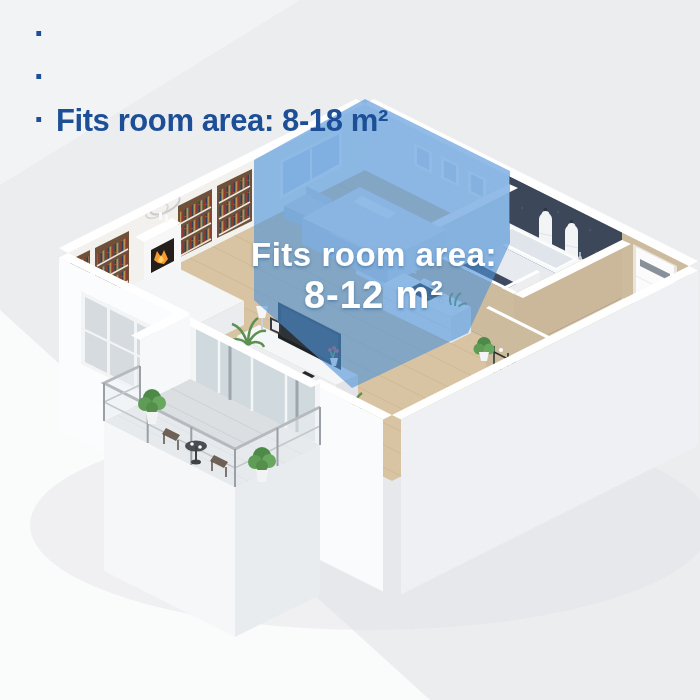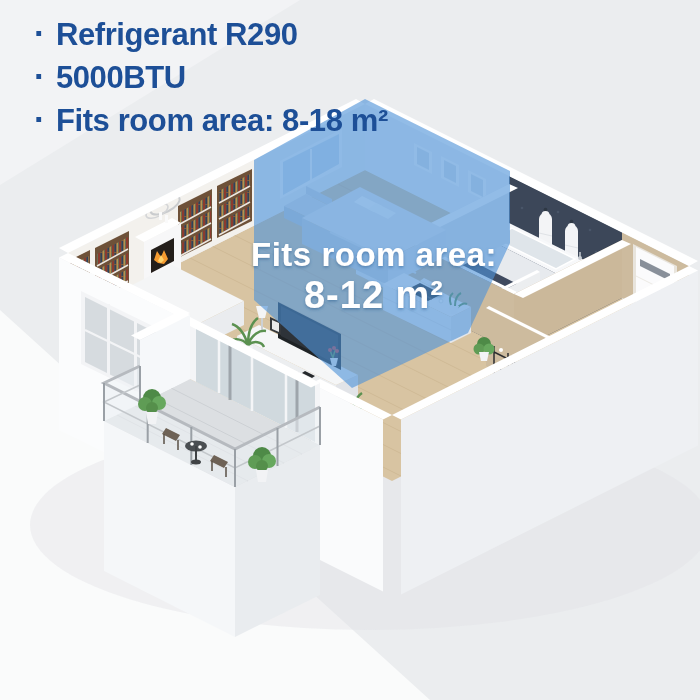--- a/index.html
+++ b/index.html
@@ -11,25 +11,23 @@
   .feature-bullet{font-size:34px;margin-right:11px;line-height:1;}
 </style>
 </head>
 <body>
 
 <div class="stage">
 
   <div class="features">
     <div class="feature-row">
       <span class="feature-bullet">·</span>
-      <span>Refrigerant R290</span>
     </div>
     <div class="feature-row">
       <span class="feature-bullet">·</span>
-      <span>5000BTU</span>
     </div>
     <div class="feature-row">
       <span class="feature-bullet">·</span>
       <span>Fits room area: 8-18 m²</span>
     </div>
   </div>
 
   <svg width="700" height="700" viewBox="0 0 700 700">
     <defs>
       <pattern id="books" width="7" height="12" patternUnits="userSpaceOnUse">

